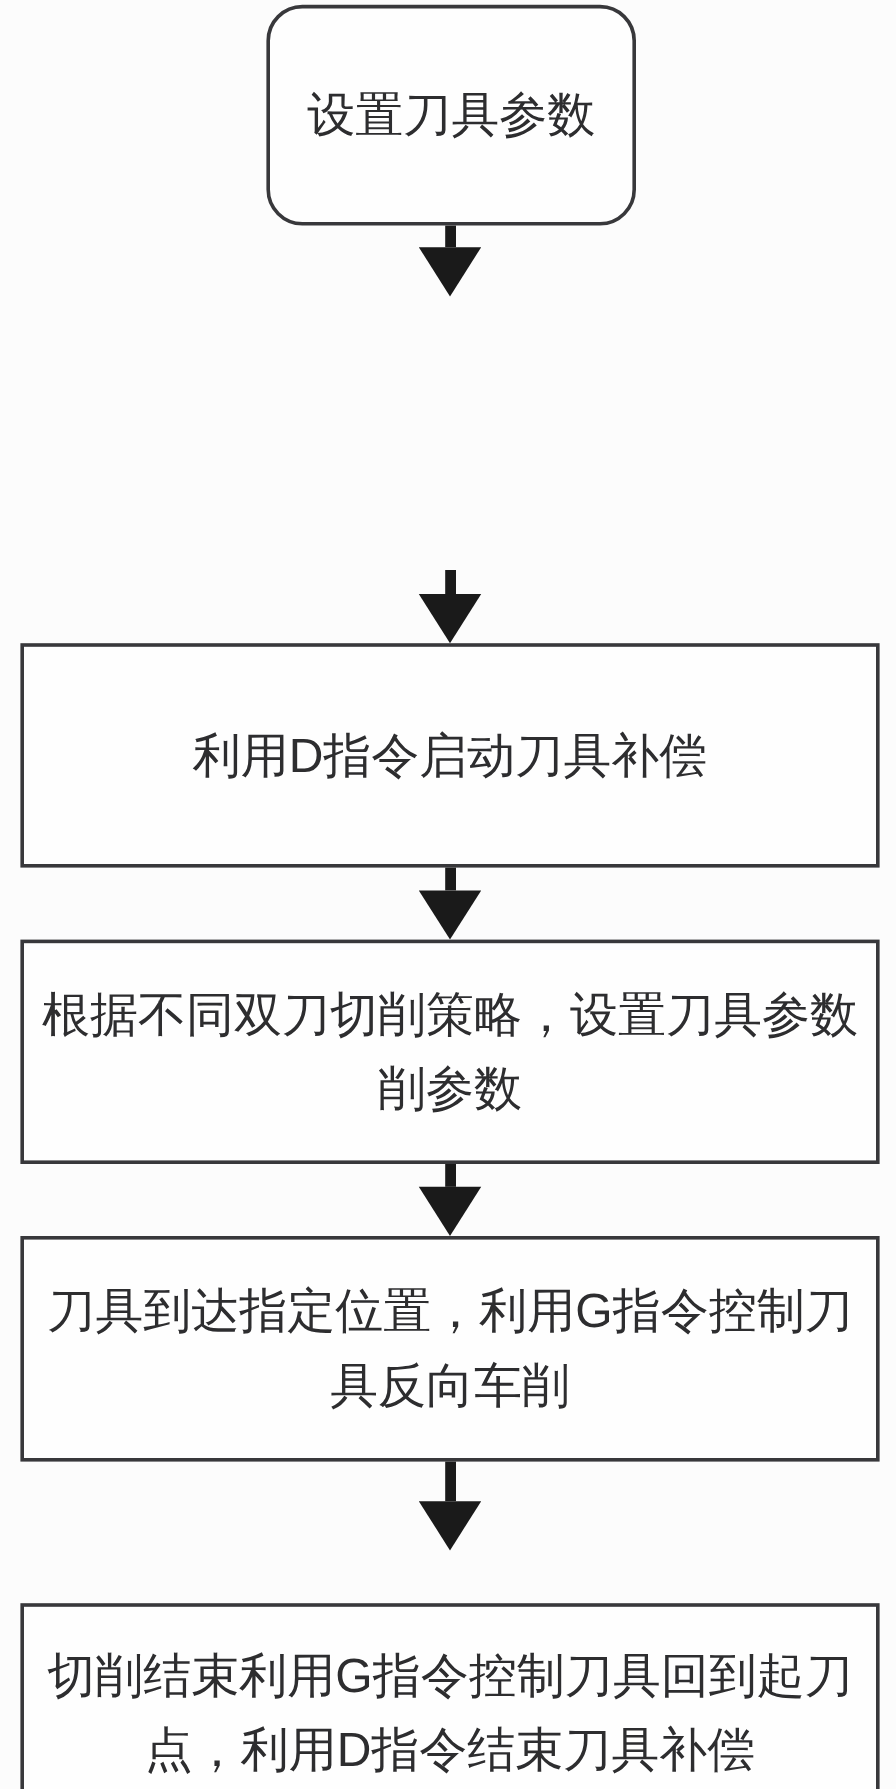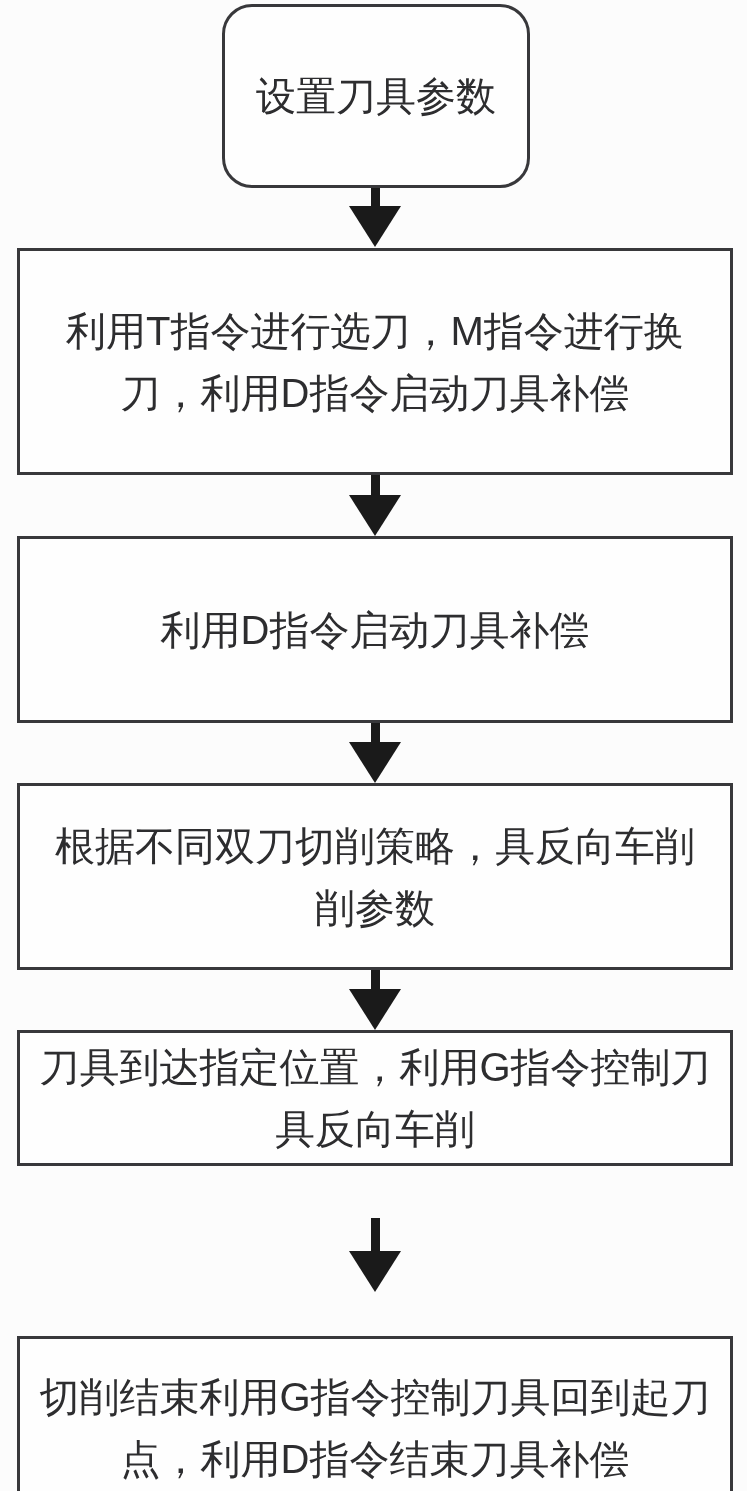--- a/index.html
+++ b/index.html
@@ -35,21 +35,21 @@
     white-space: pre-line;
     padding: 0 4px;
   }
   .node.rounded {
     border-radius: 30px;
   }
   #node-0 { left: 222px; top: 4px;    width: 308px; height: 184px; }
   #node-1 { top: 248px;  height: 227px; }
   #node-2 { top: 536px;  height: 187px; }
   #node-3 { top: 783px;  height: 187px; }
-  #node-4 { top: 1030px; height: 136px; }
+  #node-4 { top: 1030px; height: 188px; }
   #node-5 { top: 1292px; height: 183px; margin-top: 44px; }
 
   .connector {
     position: absolute;
     left: 349px;
     width: 52px;
     display: flex;
     flex-direction: column;
     align-items: center;
   }
@@ -78,41 +78,37 @@
 
   <div class="node rounded" id="node-0">
     <span class="node-text">设置刀具参数</span>
   </div>
 
   <div class="connector" id="conn-0">
     <div class="stem"></div>
     <div class="head"></div>
   </div>
 
-  <div class="node" id="node-1">
-    <span class="node-text">利用T指令进行选刀，M指令进行换
-刀，利用D指令启动刀具补偿</span>
-  </div>
 
   <div class="connector" id="conn-1">
     <div class="stem"></div>
     <div class="head"></div>
   </div>
 
   <div class="node" id="node-2">
     <span class="node-text">利用D指令启动刀具补偿</span>
   </div>
 
   <div class="connector" id="conn-2">
     <div class="stem"></div>
     <div class="head"></div>
   </div>
 
   <div class="node" id="node-3">
-    <span class="node-text">根据不同双刀切削策略，具反向车削
+    <span class="node-text">根据不同双刀切削策略，设置刀具参数
 削参数</span>
   </div>
 
   <div class="connector" id="conn-3">
     <div class="stem"></div>
     <div class="head"></div>
   </div>
 
   <div class="node" id="node-4">
     <span class="node-text">刀具到达指定位置，利用G指令控制刀

